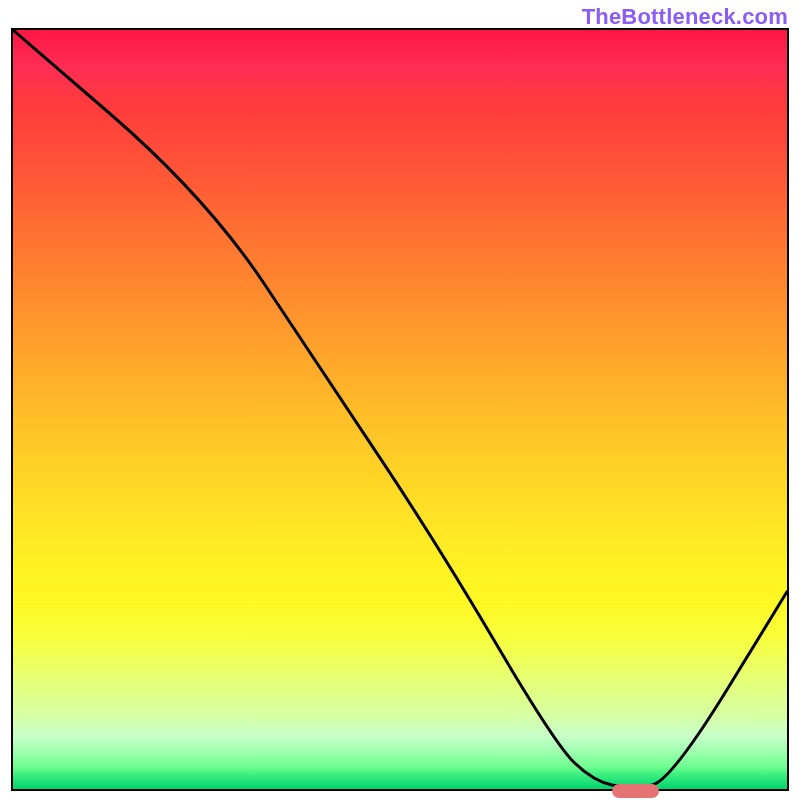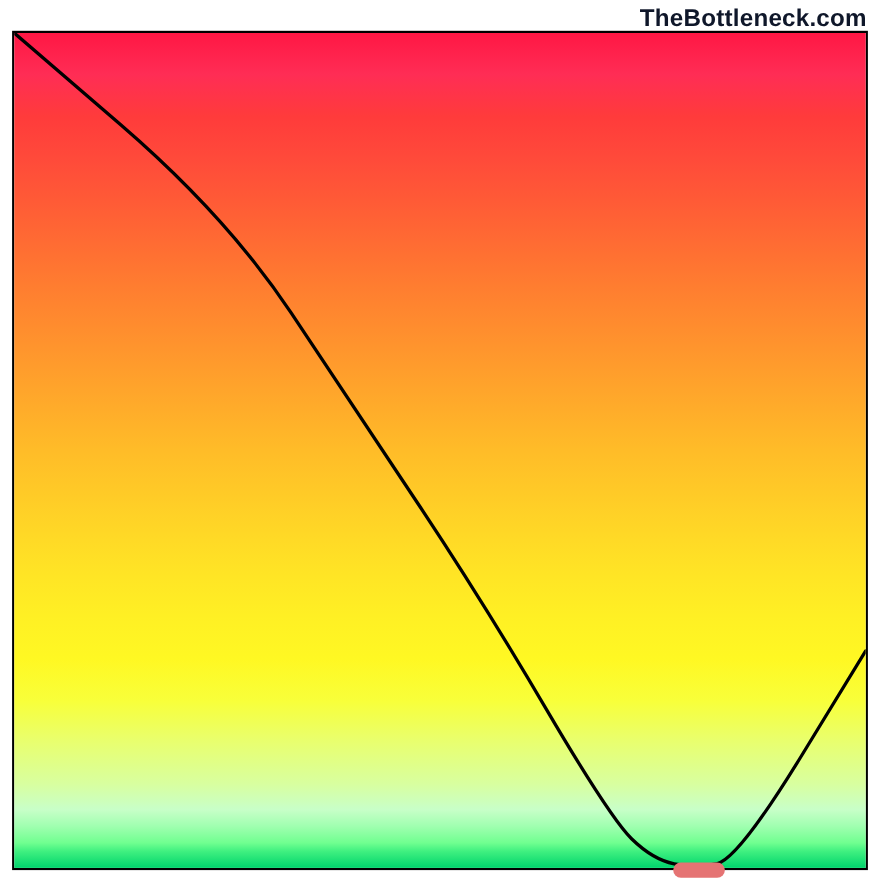--- a/index.html
+++ b/index.html
@@ -9,21 +9,21 @@
     width: 800px;
     height: 800px;
   }
   .watermark {
     position: absolute;
     top: 4px;
     right: 12px;
     font-family: Arial, Helvetica, sans-serif;
     font-size: 22px;
     font-weight: bold;
-    color: #0f172a;
+    color: #8b5cf6;
     letter-spacing: 0.2px;
     z-index: 3;
   }
   .plot {
     position: absolute;
     left: 11px;
     top: 28px;
     width: 778px;
     height: 763px;
     border: 2px solid #000;

